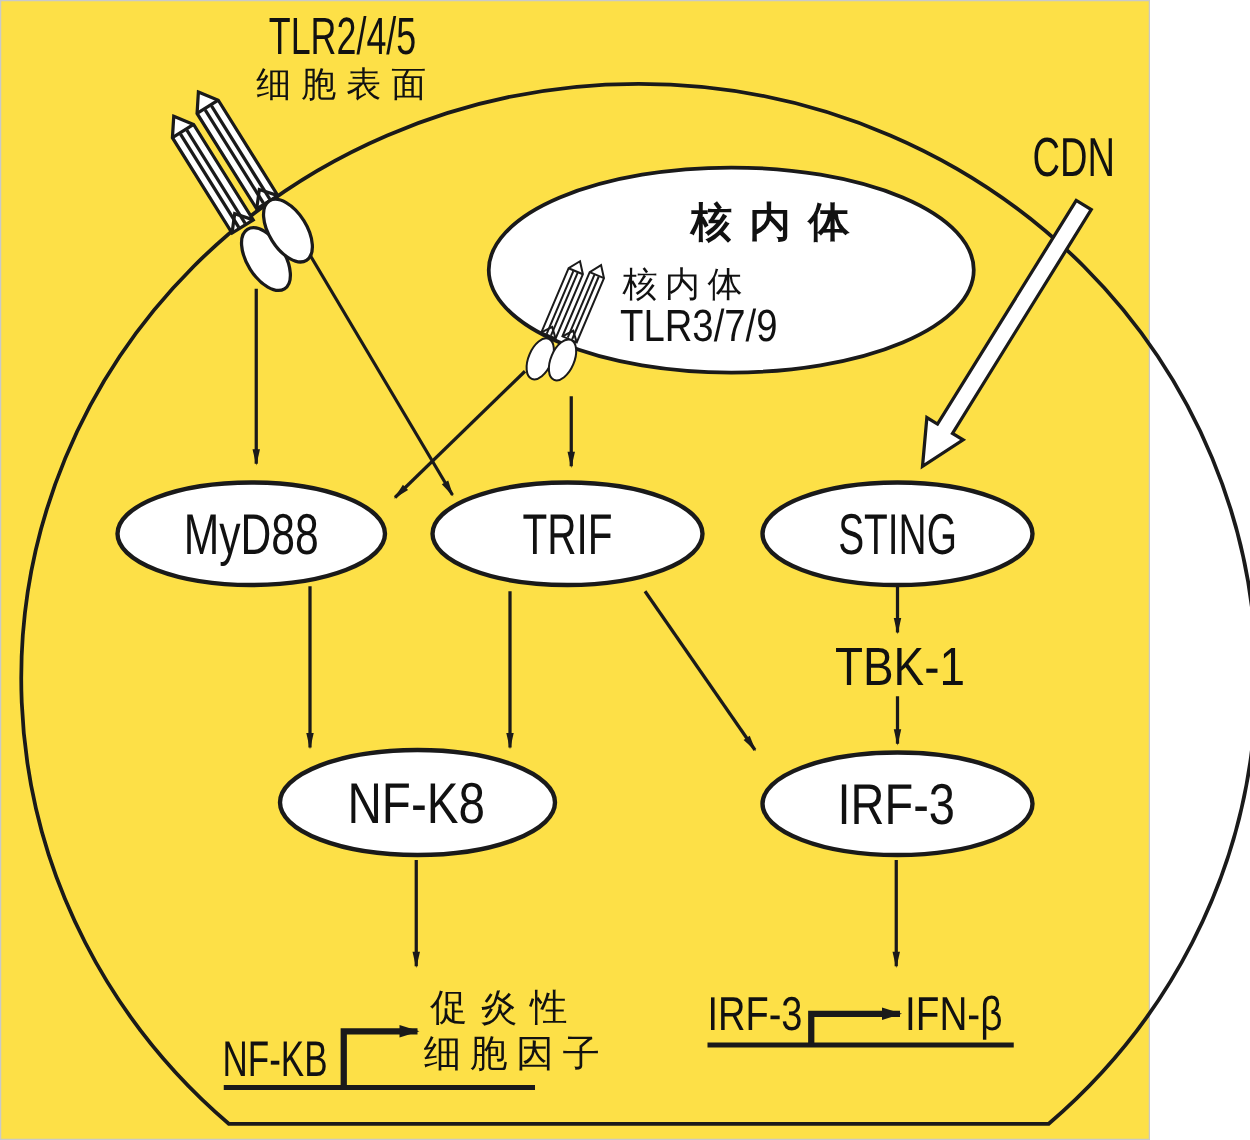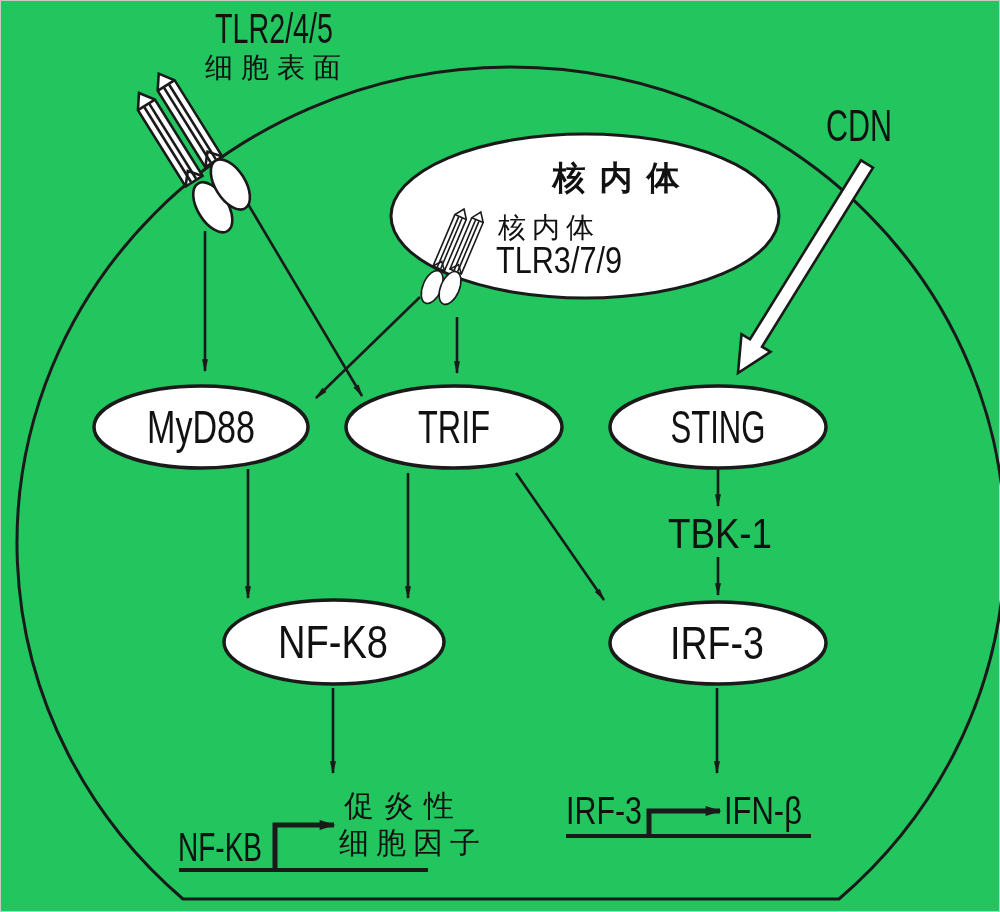--- a/index.html
+++ b/index.html
@@ -1,19 +1,19 @@
 <!DOCTYPE html>
 <html><head>
 <meta charset="utf-8">
 <style>
   html, body { margin: 0; padding: 0; background: #ffffff; }
   .canvas {
     position: relative;
-    width: 1000px; height: 912px;
-    background: #22c55e;
+    width: 920px; height: 912px;
+    background: #fde047;
     border: 1px solid #c9c9c9;
     box-sizing: border-box;
     font-family: "Liberation Sans", sans-serif;
   }
   svg { display: block; }
   text {
     fill: #111111;
     font-family: "Liberation Sans", sans-serif;
   }
   .node-label { font-size: 46px; }

